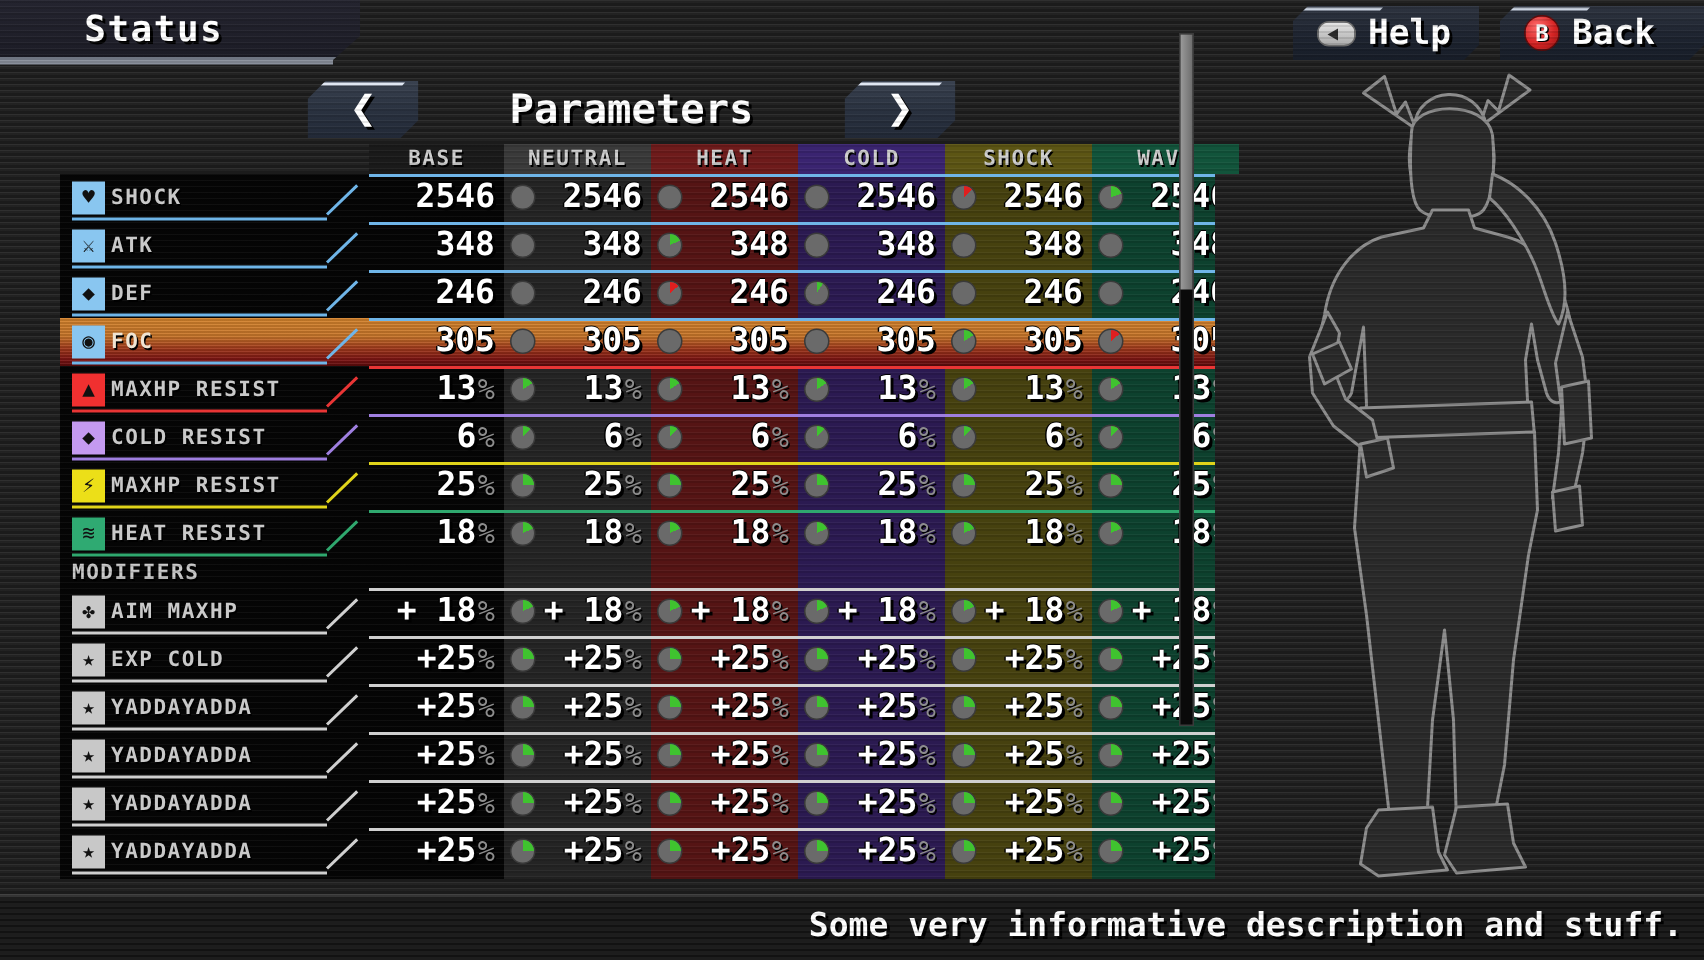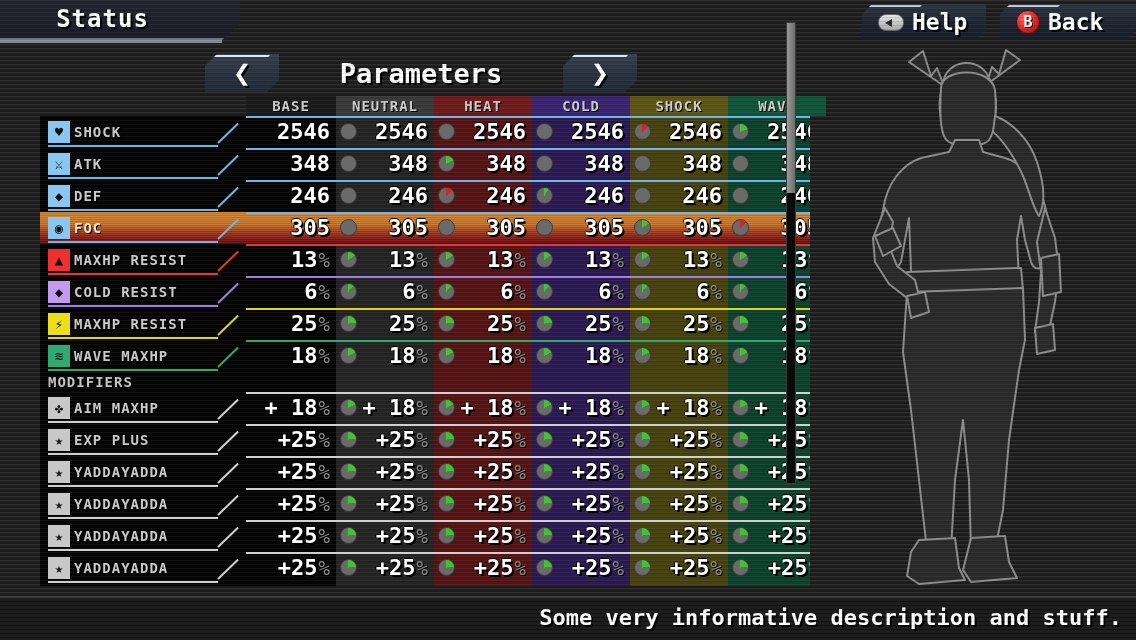--- a/index.html
+++ b/index.html
@@ -668,21 +668,21 @@
             </div>
             <span class="vnum">25</span>
             <span class="vpct">%</span>
           </div>
         </div>
         <div class="row" style="top: 224px;">
           <div class="accent-top" style="background: rgb(47, 168, 110); left: 206px; width: 564px;"></div>
           <div class="accent-diag" style="background: rgb(47, 168, 110); left: 178px; top: 26px;"></div>
           <div class="lblplate">
             <div class="ricon" style="background: rgb(47, 170, 114);">≋</div>
-            <div class="rname">WAVE MAXHP</div>
+            <div class="rname">HEAT RESIST</div>
             <div class="accent-h" style="background: rgb(47, 168, 110); width: 170px;"></div>
           </div>
           <div class="vcell" style="left: 206px; width: 90px;">
             <span class="vnum">18</span>
             <span class="vpct">%</span>
           </div>
           <div class="vcell" style="left: 296px; width: 98px;">
             <div class="pie">
               <div class="wedge" style="background: conic-gradient(rgb(63, 195, 47) 0deg, rgb(63, 195, 47) 64.8deg, transparent 64.8deg, transparent 360deg);"></div>
             </div>
@@ -767,21 +767,21 @@
             </div>
             <span class="vnum">+ 18</span>
             <span class="vpct">%</span>
           </div>
         </div>
         <div class="row" style="top: 308px;">
           <div class="accent-top" style="background: rgb(208, 208, 208); left: 206px; width: 564px;"></div>
           <div class="accent-diag" style="background: rgb(208, 208, 208); left: 178px; top: 26px;"></div>
           <div class="lblplate">
             <div class="ricon" style="background: rgb(200, 200, 200);">★</div>
-            <div class="rname">EXP PLUS</div>
+            <div class="rname">EXP COLD</div>
             <div class="accent-h" style="background: rgb(208, 208, 208); width: 170px;"></div>
           </div>
           <div class="vcell" style="left: 206px; width: 90px;">
             <span class="vnum">+25</span>
             <span class="vpct">%</span>
           </div>
           <div class="vcell" style="left: 296px; width: 98px;">
             <div class="pie">
               <div class="wedge" style="background: conic-gradient(rgb(63, 195, 47) 0deg, rgb(63, 195, 47) 90deg, transparent 90deg, transparent 360deg);"></div>
             </div>

